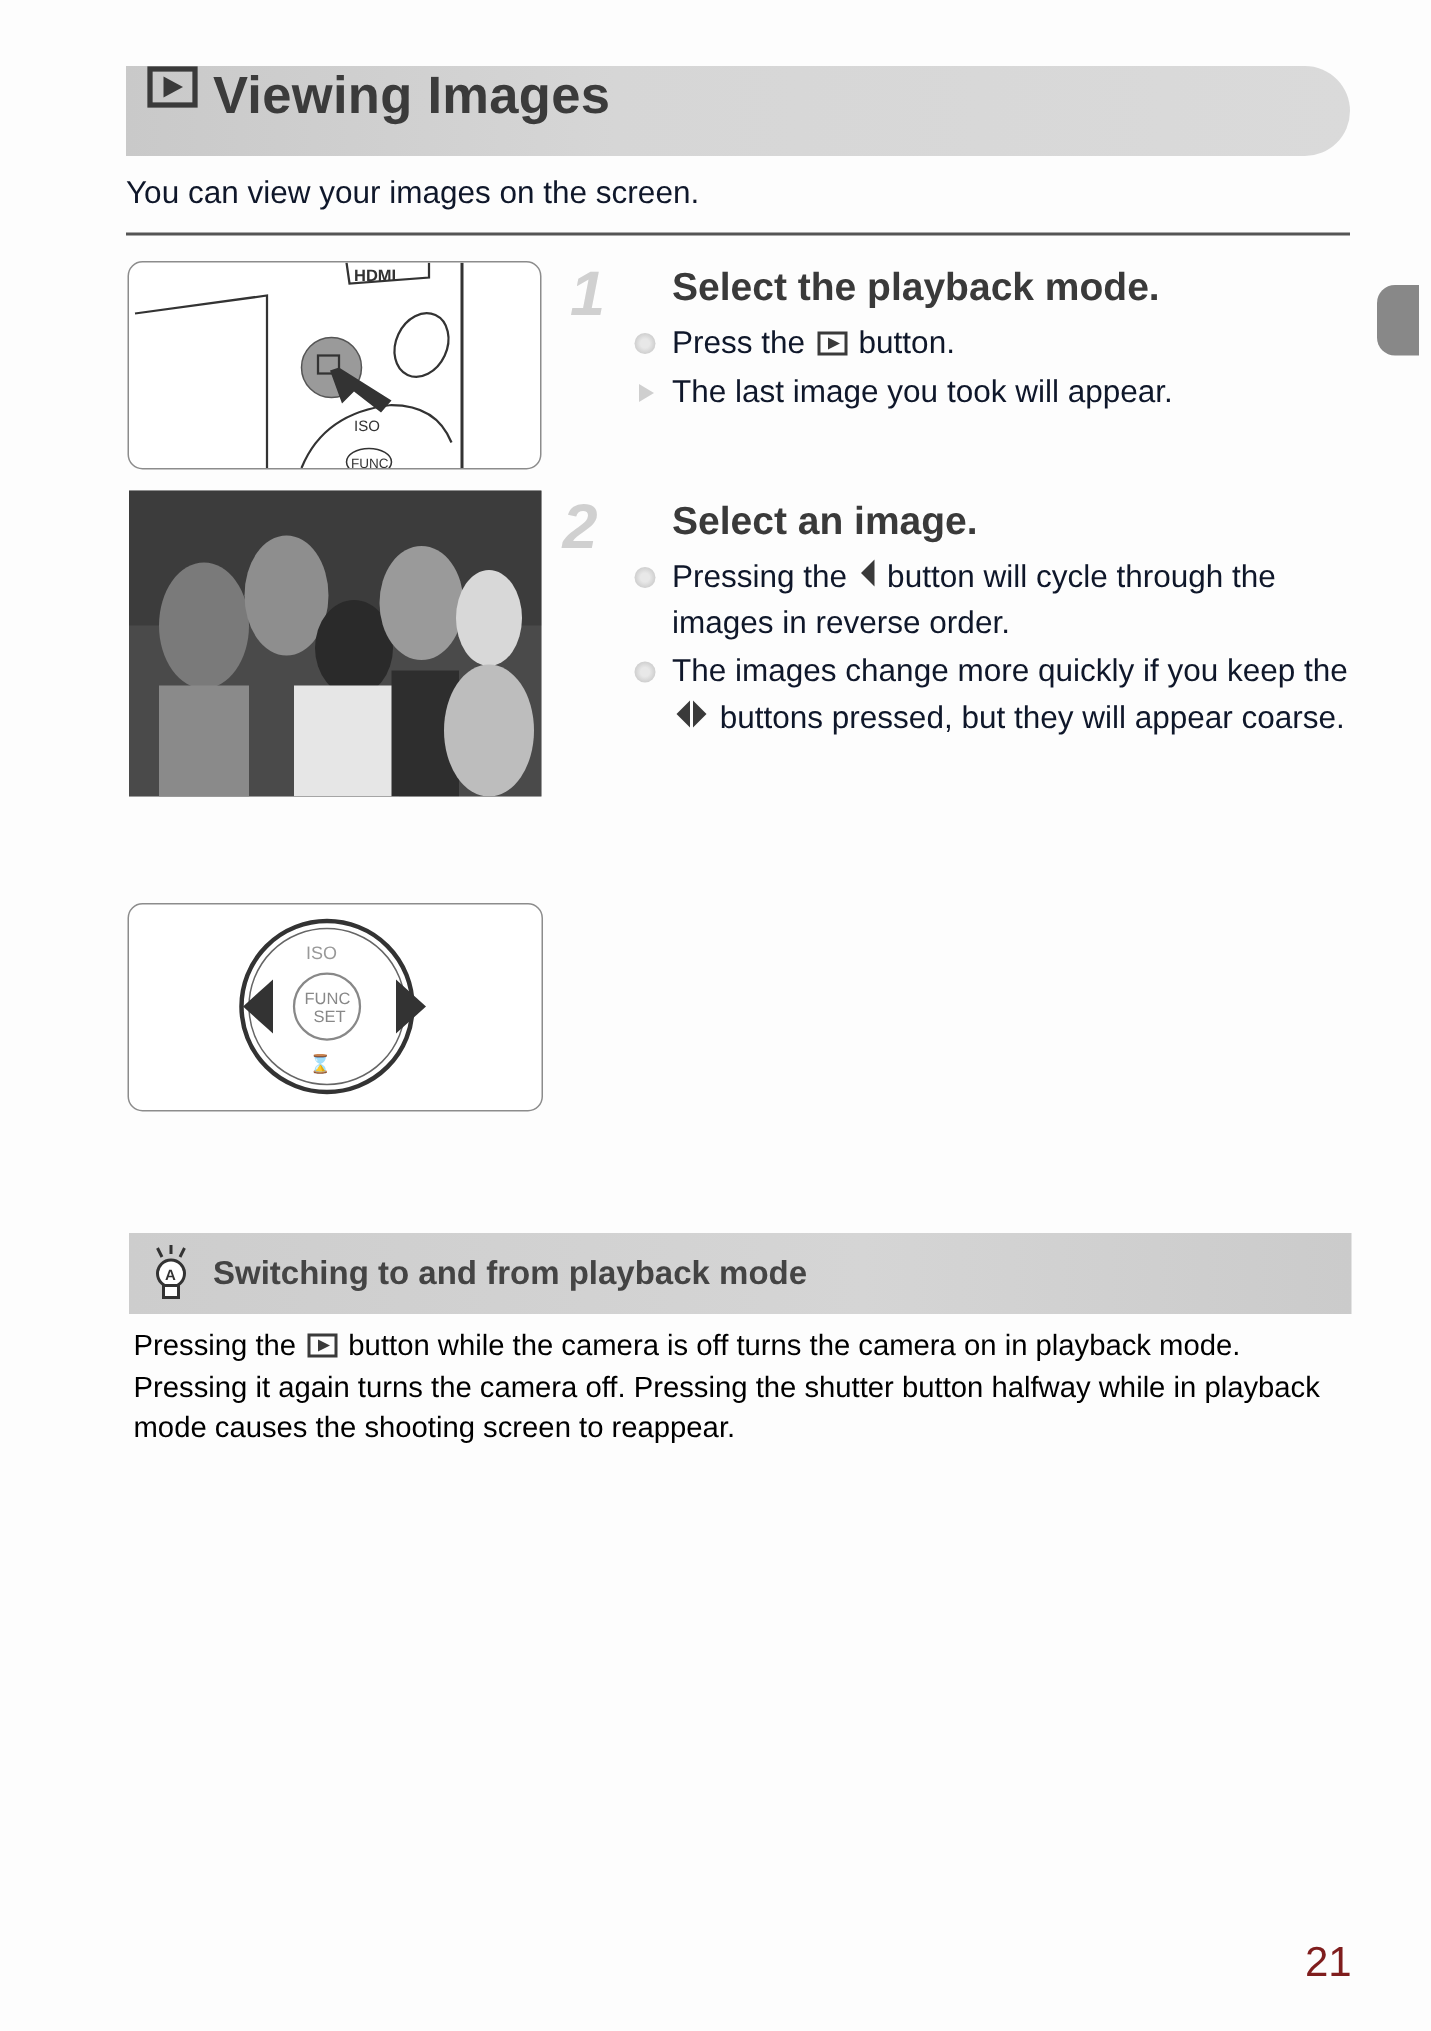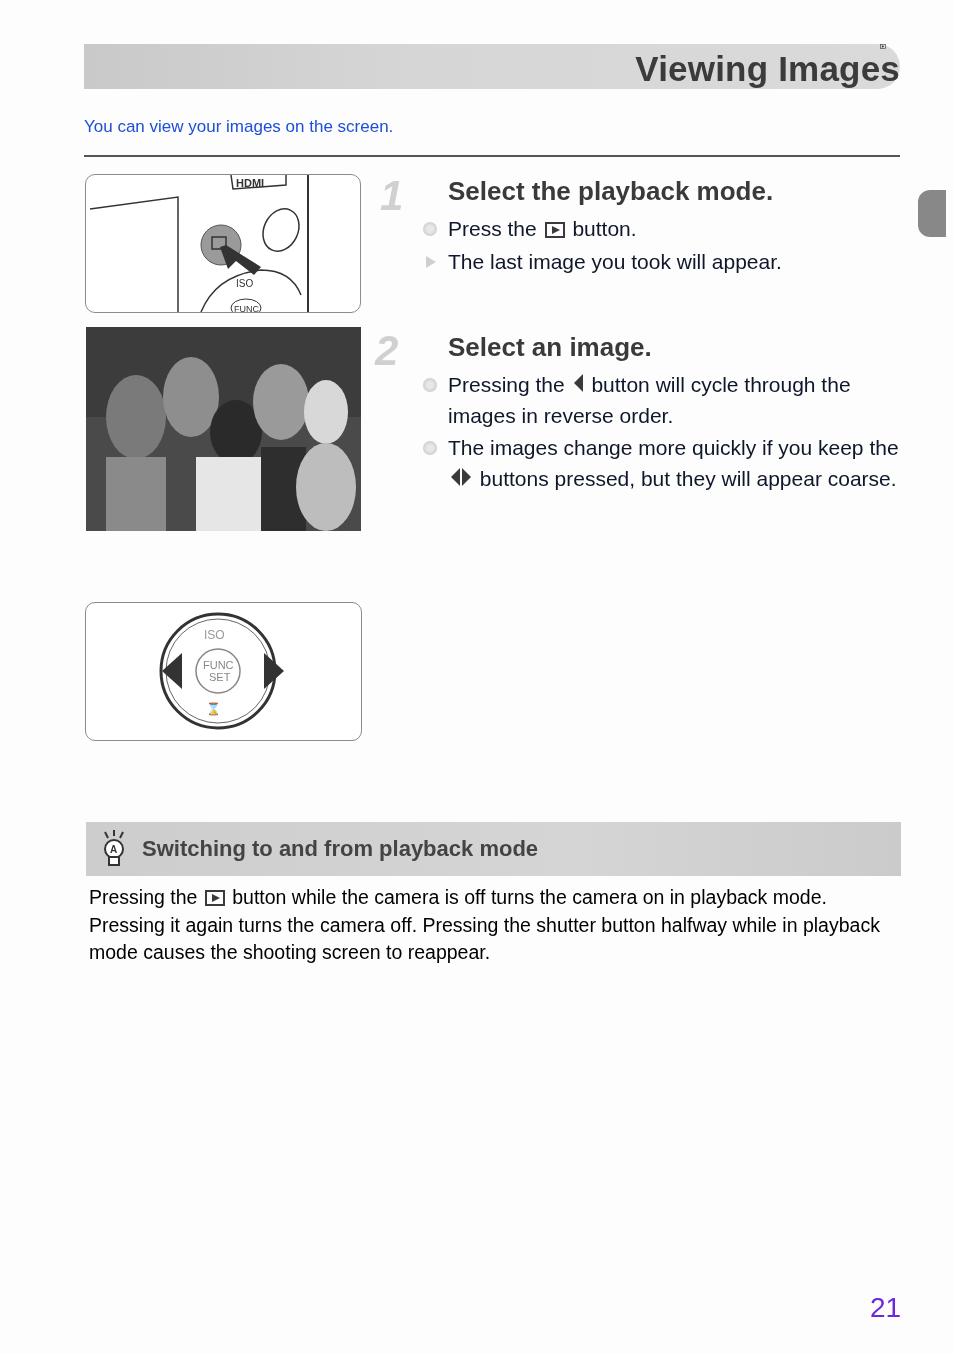--- a/index.html
+++ b/index.html
@@ -1,30 +1,30 @@
 <!DOCTYPE html>
 <html><head>
   <meta charset="utf-8">
   <style>
     html, body { margin: 0; padding: 0; }
     body {
       width: 954px; height: 1354px; background: #fdfdfd; position: relative; overflow: hidden;
       font-family: "Liberation Sans", sans-serif; color: #3a3a3a;
     }
     .title-bar {
-      position: absolute; left: 84px; top: 44px; width: 816px; height: 45px;
+      position: absolute; left: 84px; top: 44px; width: 816px; height: 60px;
       background: linear-gradient(90deg, #c9c9c9 0%, #d6d6d6 40%, #dadada 100%);
       border-radius: 0 30px 30px 0;
-      display: flex; align-items: flex-end; flex-direction: column;
+      display: flex; align-items: flex-start;
     }
     .title-bar .pb-icon { margin-left: 14px; width: 34px; height: 28px; }
     .title-text {
       font-weight: bold; font-size: 35px; color: #3b3b3b; margin-left: 10px; letter-spacing: 0.2px;
     }
-    .intro { position: absolute; left: 84px; top: 117px; font-size: 17px; color: #1d4ed8; }
+    .intro { position: absolute; left: 84px; top: 117px; font-size: 21px; color: #0f172a; }
     .rule { position: absolute; left: 84px; top: 155px; width: 816px; height: 2px; background: #555; }
 
     .fig { position: absolute; border: 1.5px solid #8c8c8c; border-radius: 10px; background: #fff; overflow: hidden; }
     .fig1 { left: 85px; top: 174px; width: 274px; height: 137px; }
     .fig2 { left: 86px; top: 327px; width: 275px; height: 204px; border: none; border-radius: 0; background: #555; }
     .fig3 { left: 85px; top: 602px; width: 275px; height: 137px; }
 
     .step-num {
       position: absolute; font-weight: bold; font-size: 42px; color: #d0d0d0; font-style: italic;
     }
@@ -56,21 +56,21 @@
     }
     .tip-bar .bulb { margin-left: 14px; width: 28px; height: 38px; }
     .tip-title { font-weight: bold; font-size: 22px; color: #444; margin-left: 14px; }
     .tip-body {
       position: absolute; left: 89px; top: 884px; width: 815px; font-size: 19.5px; line-height: 27.5px; color: #000000;
     }
     .tab-marker {
       position: absolute; left: 918px; top: 190px; width: 28px; height: 47px; background: #888;
       border-radius: 12px 0 0 12px;
     }
-    .page-num { position: absolute; left: 870px; top: 1292px; font-size: 28px; color: #6d28d9; }
+    .page-num { position: absolute; left: 870px; top: 1292px; font-size: 28px; color: #7f1d1d; }
   </style>
 </head>
 <body>
 
 <div class="title-bar">
   <svg class="pb-icon" viewBox="0 0 34 28">
     <rect x="2" y="2" width="30" height="24" fill="none" stroke="#3a3a3a" stroke-width="3.5"></rect>
     <polygon points="11,7 11,21 24,14" fill="#3a3a3a"></polygon>
   </svg>
   <span class="title-text">Viewing Images</span>

